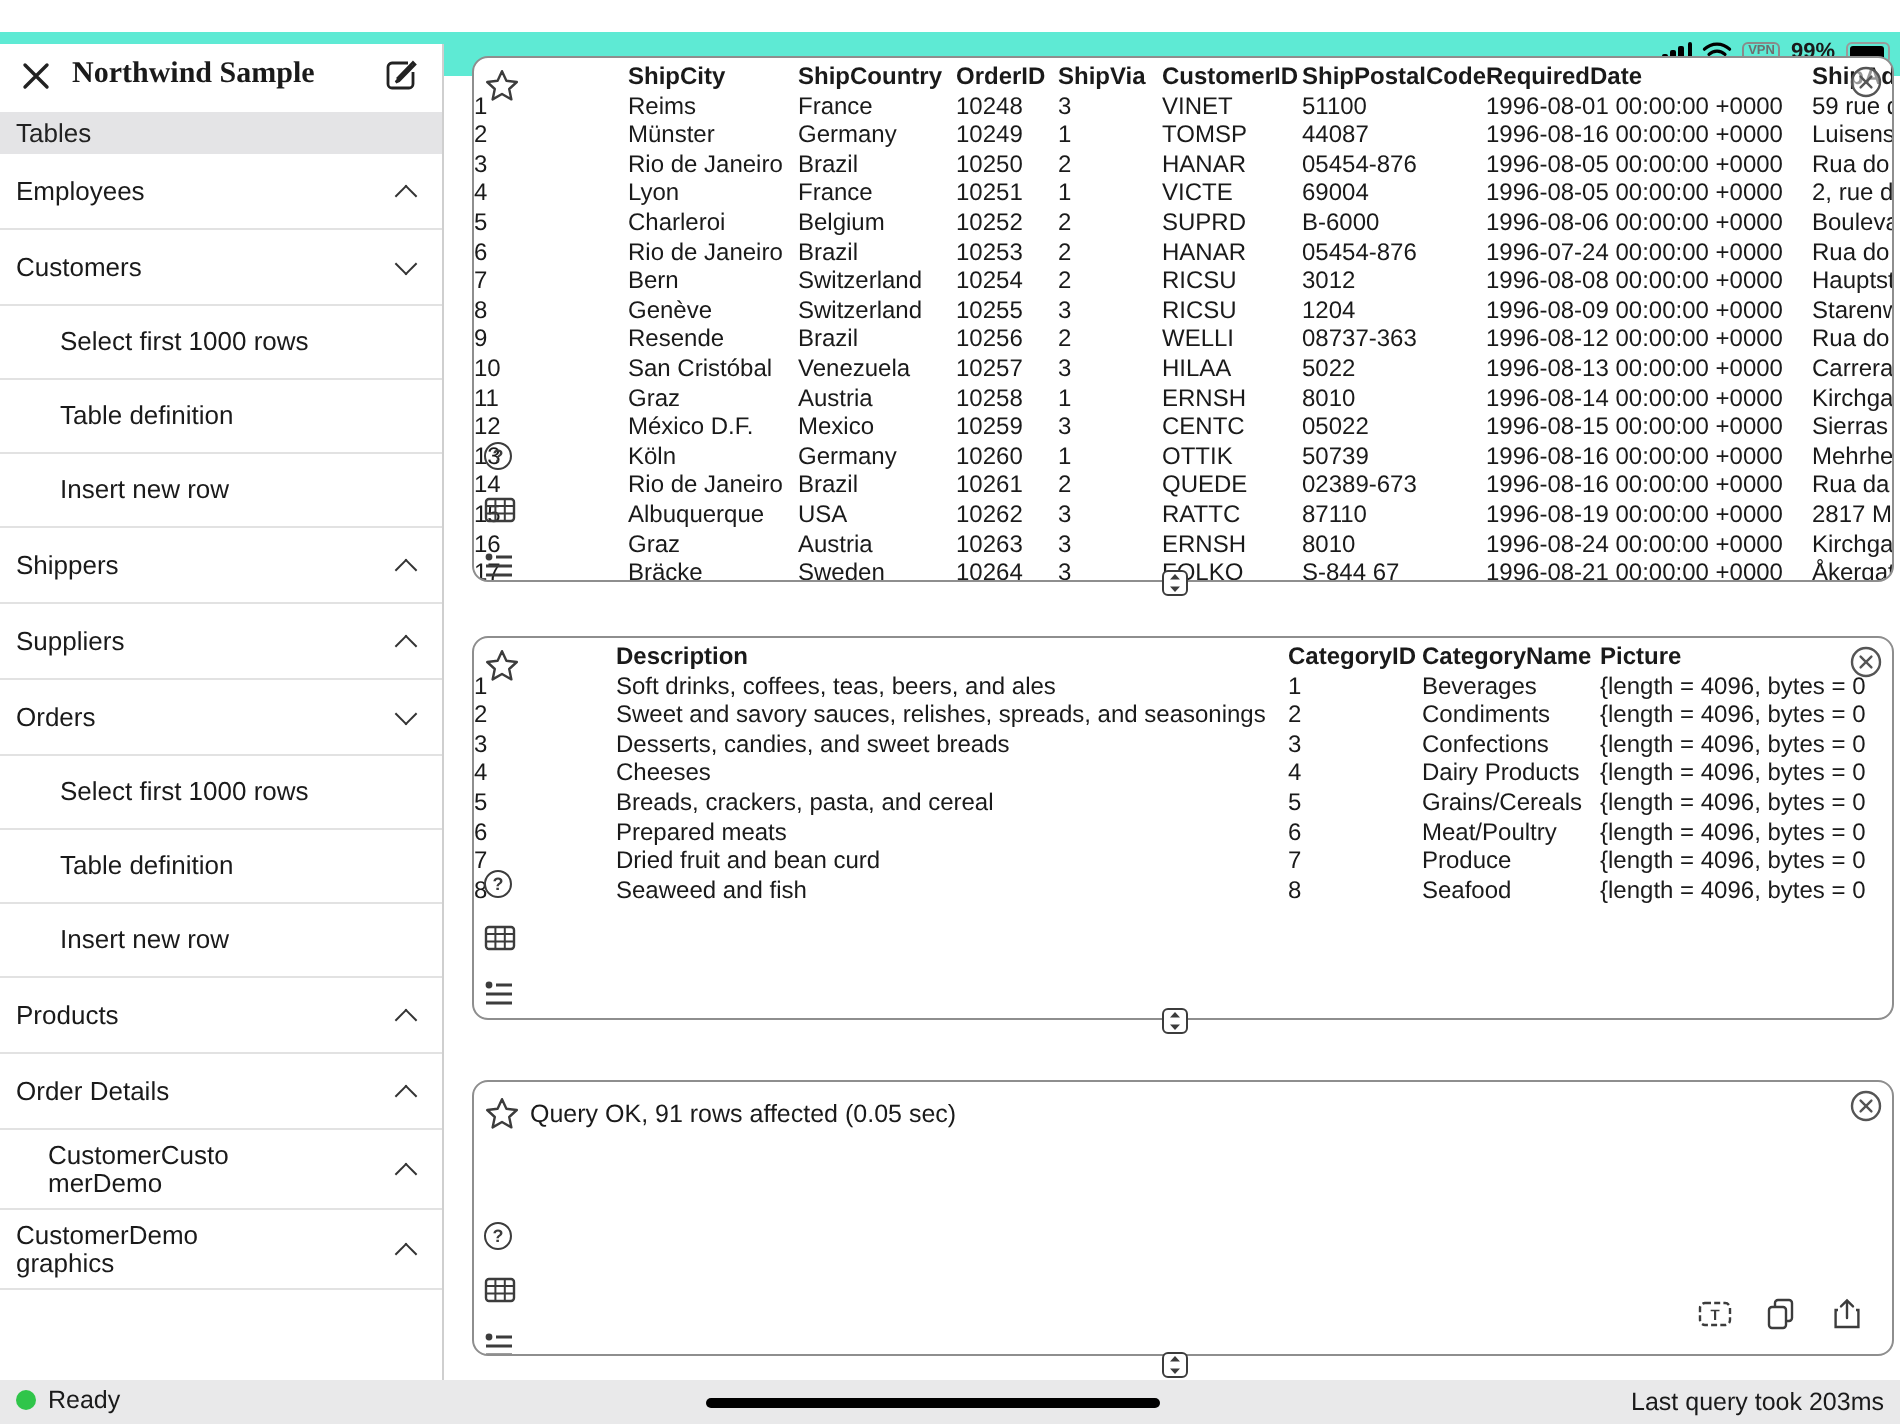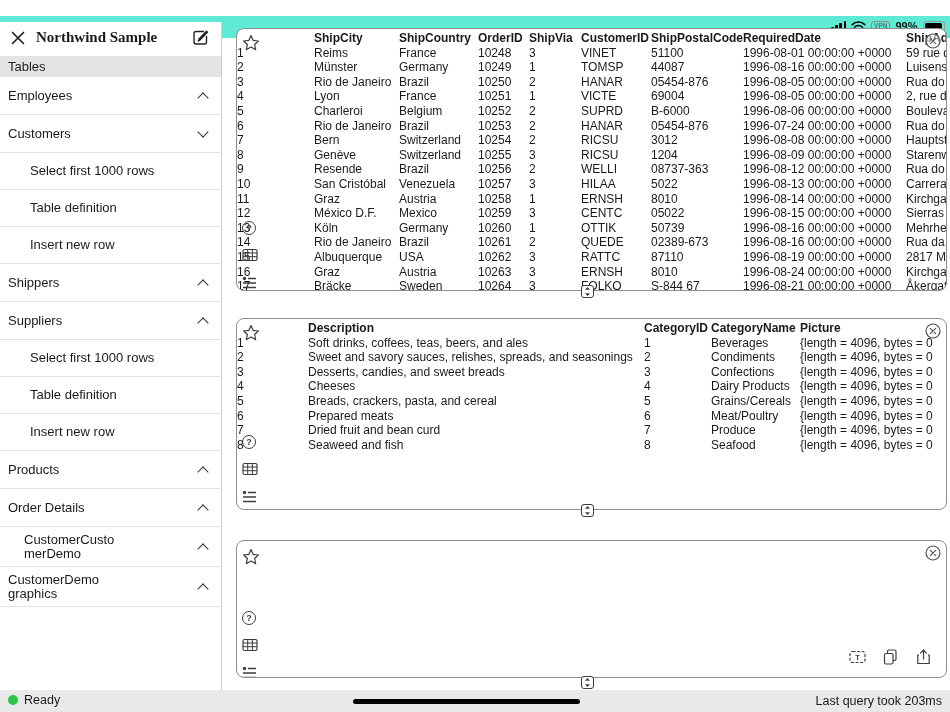--- a/index.html
+++ b/index.html
@@ -142,20 +142,24 @@
         <span class="sb-label">Insert new row</span>
       </div>
       <div class="sb-item table">
         <span class="sb-label">Shippers</span>
         <span class="chev up"></span>
       </div>
       <div class="sb-item table">
         <span class="sb-label">Suppliers</span>
         <span class="chev up"></span>
       </div>
+      <div class="sb-item table">
+        <span class="sb-label">Orders</span>
+        <span class="chev down"></span>
+      </div>
       <div class="sb-item action">
         <span class="sb-label">Select first 1000 rows</span>
       </div>
       <div class="sb-item action">
         <span class="sb-label">Table definition</span>
       </div>
       <div class="sb-item action">
         <span class="sb-label">Insert new row</span>
       </div>
       <div class="sb-item table">
@@ -517,20 +521,21 @@
 <div class="resize-handle" style="top:504px;">
   <svg width="7" height="9" viewBox="0 0 7 9">
       <path d="M3.5 0 L6 2.7 H1 Z M3.5 9 L6 6.3 H1 Z" fill="#3c3c3c"></path>
     </svg>
 </div>
 
 <div class="panel" id="panel-message">
   <svg class="star-btn" style="top:7px;" viewBox="0 0 18 18">
     <path d="M9 1.6 L11.2 6.4 16.4 7 12.6 10.5 13.7 15.7 9 13 4.3 15.7 5.4 10.5 1.6 7 6.8 6.4 Z" fill="none" stroke="#3c3c3c" stroke-width="1.2" stroke-linejoin="round"></path>
   </svg>
+  <div id="msg-text">Query OK, 91 rows affected (0.05 sec)</div>
   <div class="side-icons" style="top:70px;">
     <div class="help-circ">?</div>
     <svg class="icon-16" viewBox="0 0 16 16">
       <rect x="1" y="2.5" width="14" height="11" rx="1.5" fill="none" stroke="#3c3c3c" stroke-width="1.2"></rect>
       <path d="M1 6 H15 M1 9.7 H15 M5.7 2.5 V13.5 M10.4 2.5 V13.5" stroke="#3c3c3c" stroke-width="1"></path>
     </svg>
     <svg class="icon-16" viewBox="0 0 16 16">
       <circle cx="2.5" cy="3.5" r="1.7" fill="#3c3c3c"></circle>
       <path d="M6 3.5 H14 M1 8 H14 M1 12.5 H14" stroke="#3c3c3c" stroke-width="1.4"></path>
     </svg>

